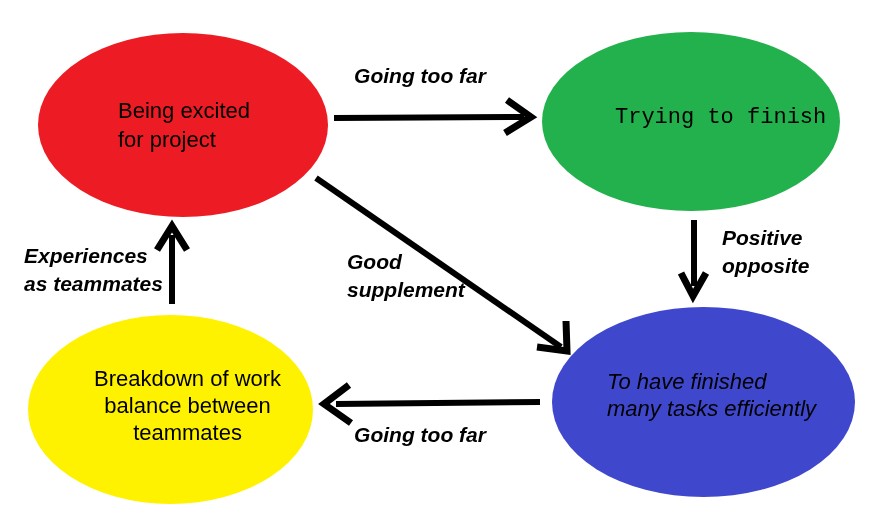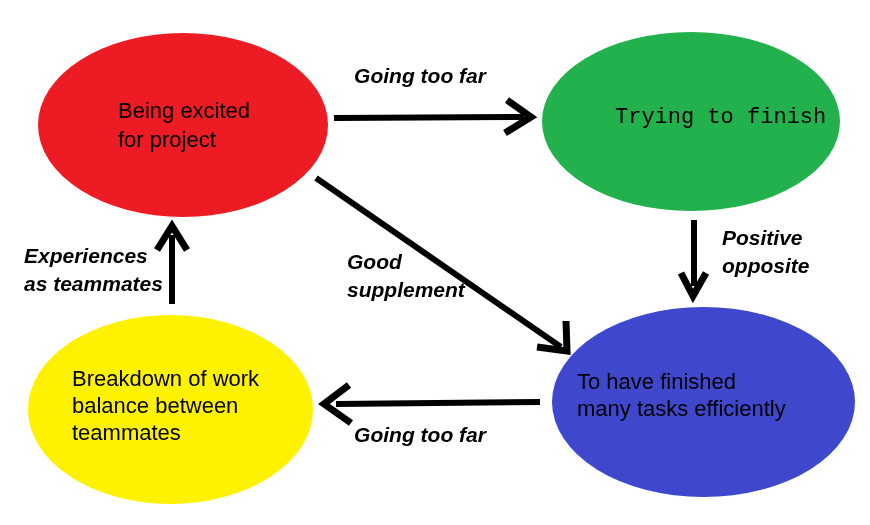--- a/index.html
+++ b/index.html
@@ -39,22 +39,22 @@
   .node-blue   { left: 552px; top: 307px; width: 303px; height: 190px; }
   .node-text {
     position: absolute;
     font-size: 22px;
     line-height: 29px;
     white-space: nowrap;
     text-align: left;
   }
   .node-text-red    { left: 118px; top: 96px; }
   .node-text-green  { left: 615px; top: 103px; font-family: Liberation Mono, monospace; }
-  .node-text-yellow { left: 72px;  top: 365px; line-height: 27px; }
-  .node-text-blue   { left: 577px; top: 368px; line-height: 27px; }
+  .node-text-yellow { left: 94px;  top: 365px; line-height: 27px; text-align: center; }
+  .node-text-blue   { left: 607px; top: 368px; line-height: 27px; font-style: italic; }
   .edge-label {
     position: absolute;
     font-style: italic;
     font-weight: 600;
     font-size: 21px;
     line-height: 28px;
     white-space: nowrap;
   }
   .edge-label-0 { left: 350px; top: 62px;  width: 140px; text-align: center; }
   .edge-label-1 { left: 722px; top: 224px; }

